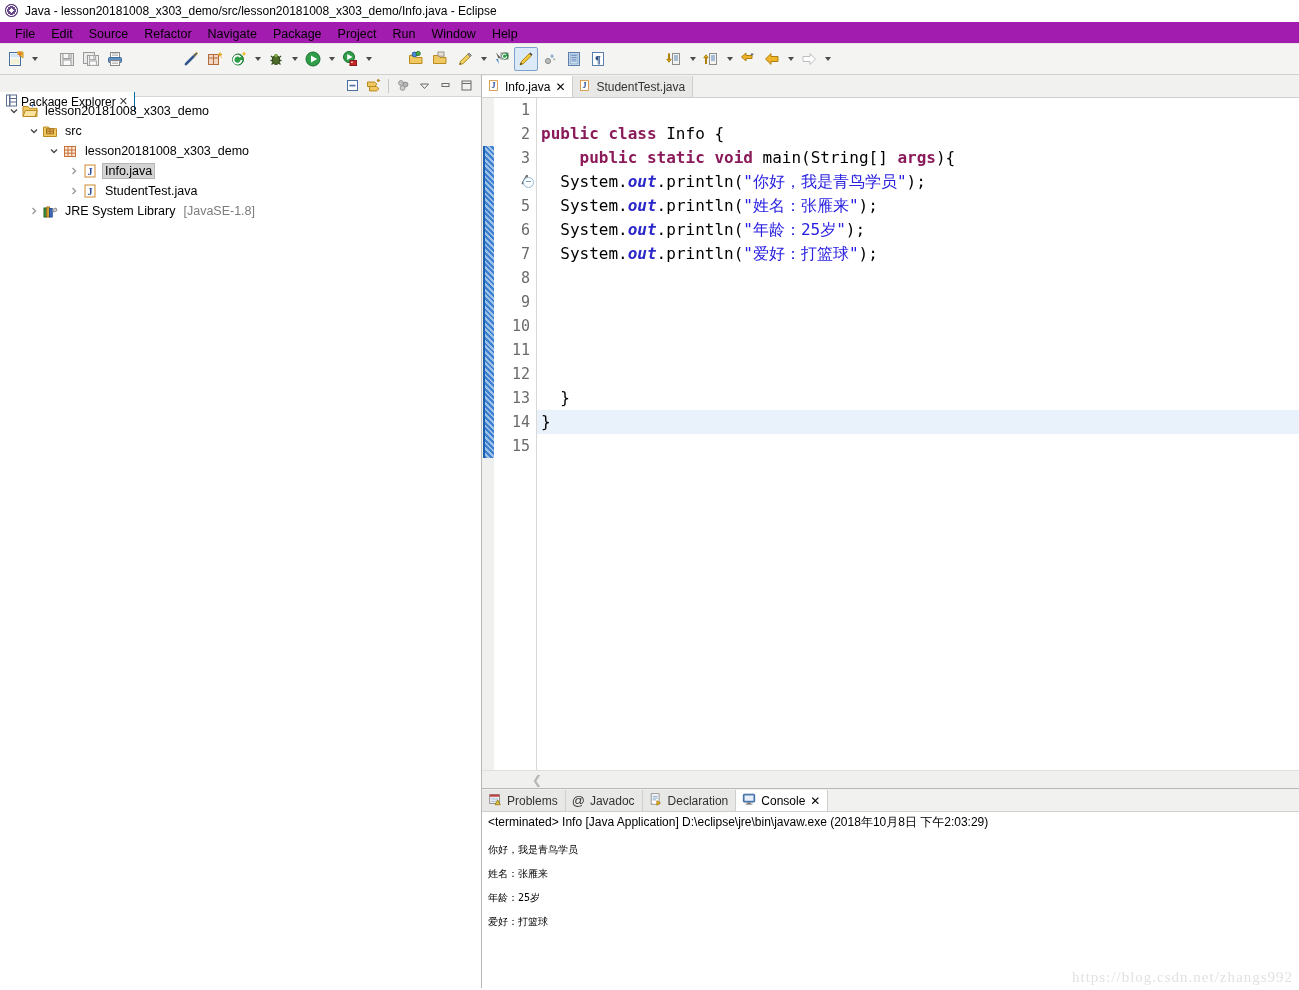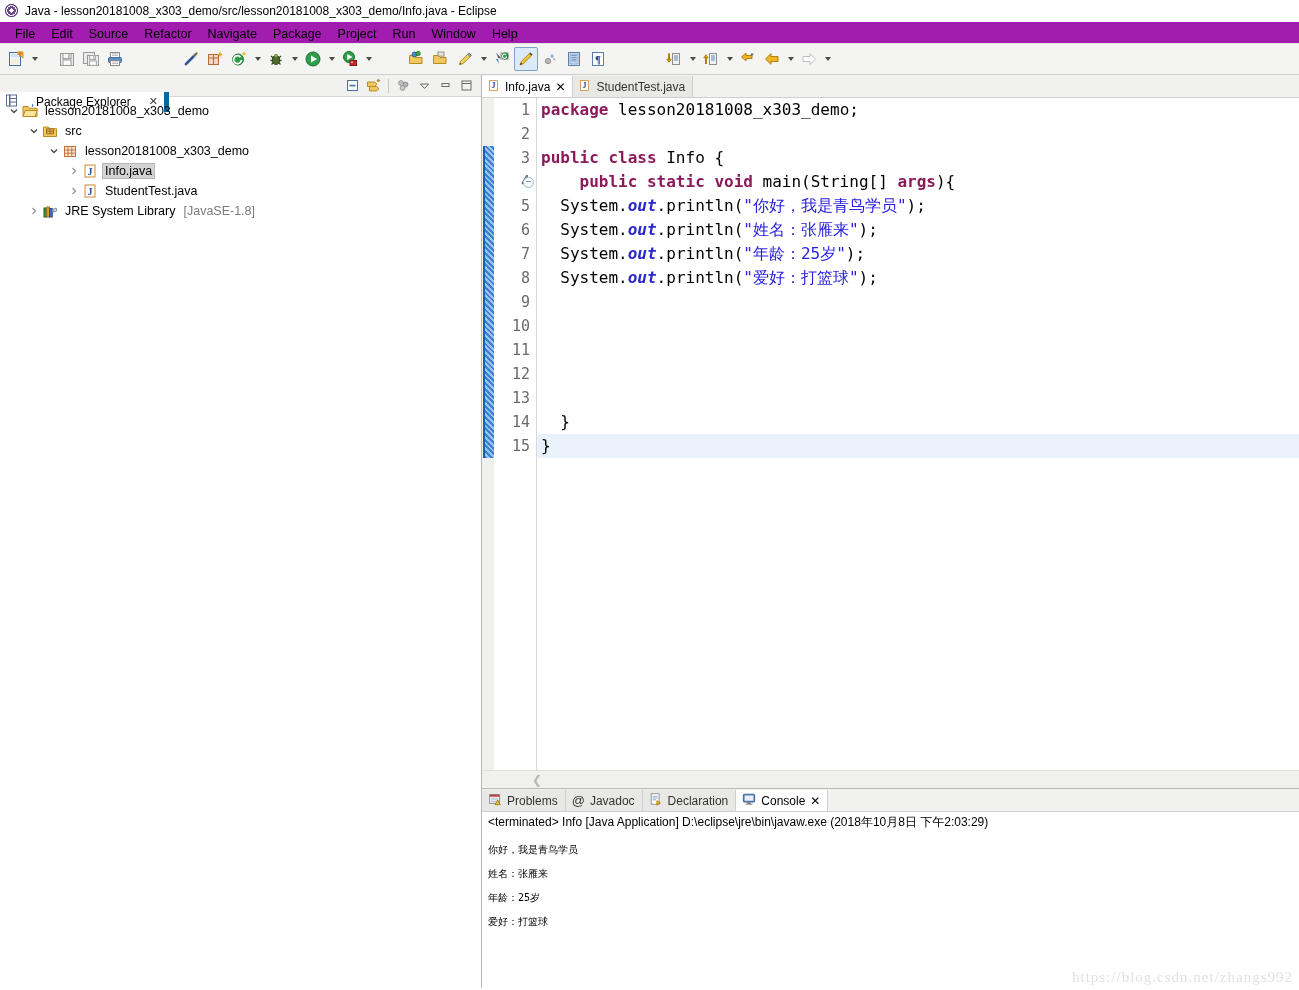--- a/index.html
+++ b/index.html
@@ -116,23 +116,23 @@
     height: 21px;
     display: flex; align-items: center;
     background: #f1f1f0;
     border-bottom: 1px solid #d6d6d4;
   }
   .view-tab {
     display: flex; align-items: center;
     height: 20px;
     padding: 0 6px 0 5px;
     background: #ffffff;
-    border-right: 5px solid #0369a1;
+    border-right: 1px solid #0369a1;
     font-size: 12px;
-    gap: 18px;
+    gap: 3px;
     margin-top: 32px;
   }
   .view-tab .close-x {
     font-size: 11px; color: #3b3b3b;
     font-family: "Liberation Sans", sans-serif;
   }
   .view-header .spacer { flex: 1; }
   .vh-btn {
     width: 21px; height: 20px;
     display: flex; align-items: center; justify-content: center;
@@ -761,21 +761,20 @@
           <div class="gline">8</div>
           <div class="gline">9</div>
           <div class="gline">10</div>
           <div class="gline">11</div>
           <div class="gline">12</div>
           <div class="gline">13</div>
           <div class="gline">14</div>
           <div class="gline">15</div>
         </div>
       <div class="code-area" id="code-area">
-          <div class="cline"><span class="kw">package</span><span class="plain"> lesson20181008_x303_demo;</span></div>
           <div class="cline">&nbsp;</div>
           <div class="cline"><span class="kw">public class</span><span class="plain"> Info {</span></div>
           <div class="cline"><span class="plain">    </span><span class="kw">public static void</span><span class="plain"> main(String[] </span><span class="kw">args</span><span class="plain">){</span></div>
           <div class="cline"><span class="plain">  System.</span><span class="fieldi">out</span><span class="plain">.println(</span><span class="str">"你好，我是青鸟学员"</span><span class="plain">);</span></div>
           <div class="cline"><span class="plain">  System.</span><span class="fieldi">out</span><span class="plain">.println(</span><span class="str">"姓名：张雁来"</span><span class="plain">);</span></div>
           <div class="cline"><span class="plain">  System.</span><span class="fieldi">out</span><span class="plain">.println(</span><span class="str">"年龄：25岁"</span><span class="plain">);</span></div>
           <div class="cline"><span class="plain">  System.</span><span class="fieldi">out</span><span class="plain">.println(</span><span class="str">"爱好：打篮球"</span><span class="plain">);</span></div>
           <div class="cline">&nbsp;</div>
           <div class="cline">&nbsp;</div>
           <div class="cline">&nbsp;</div>

